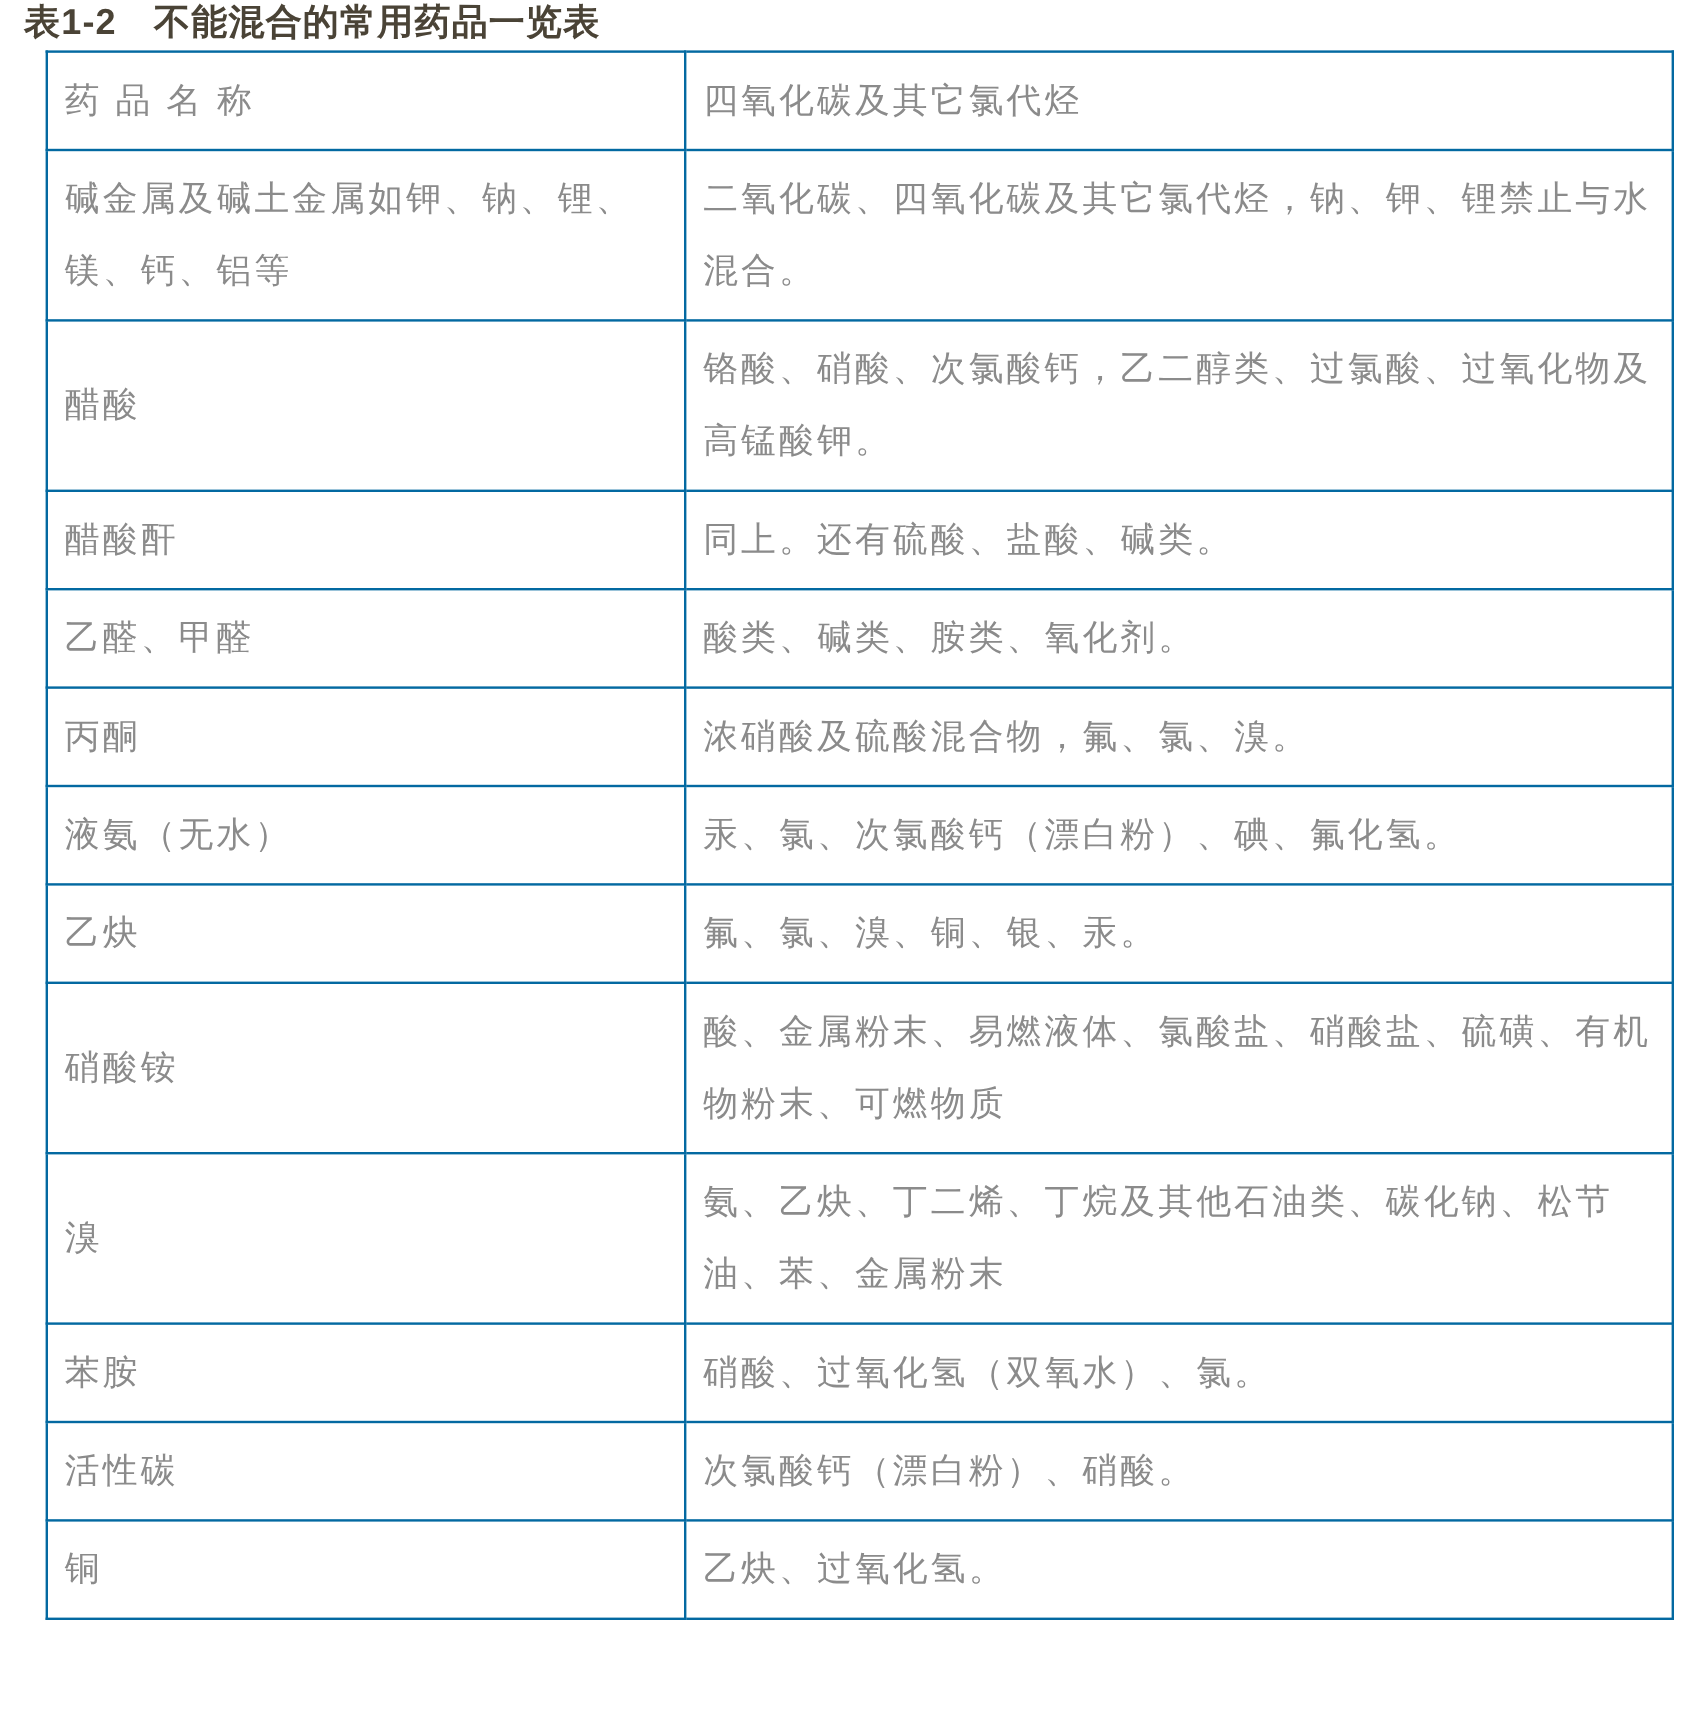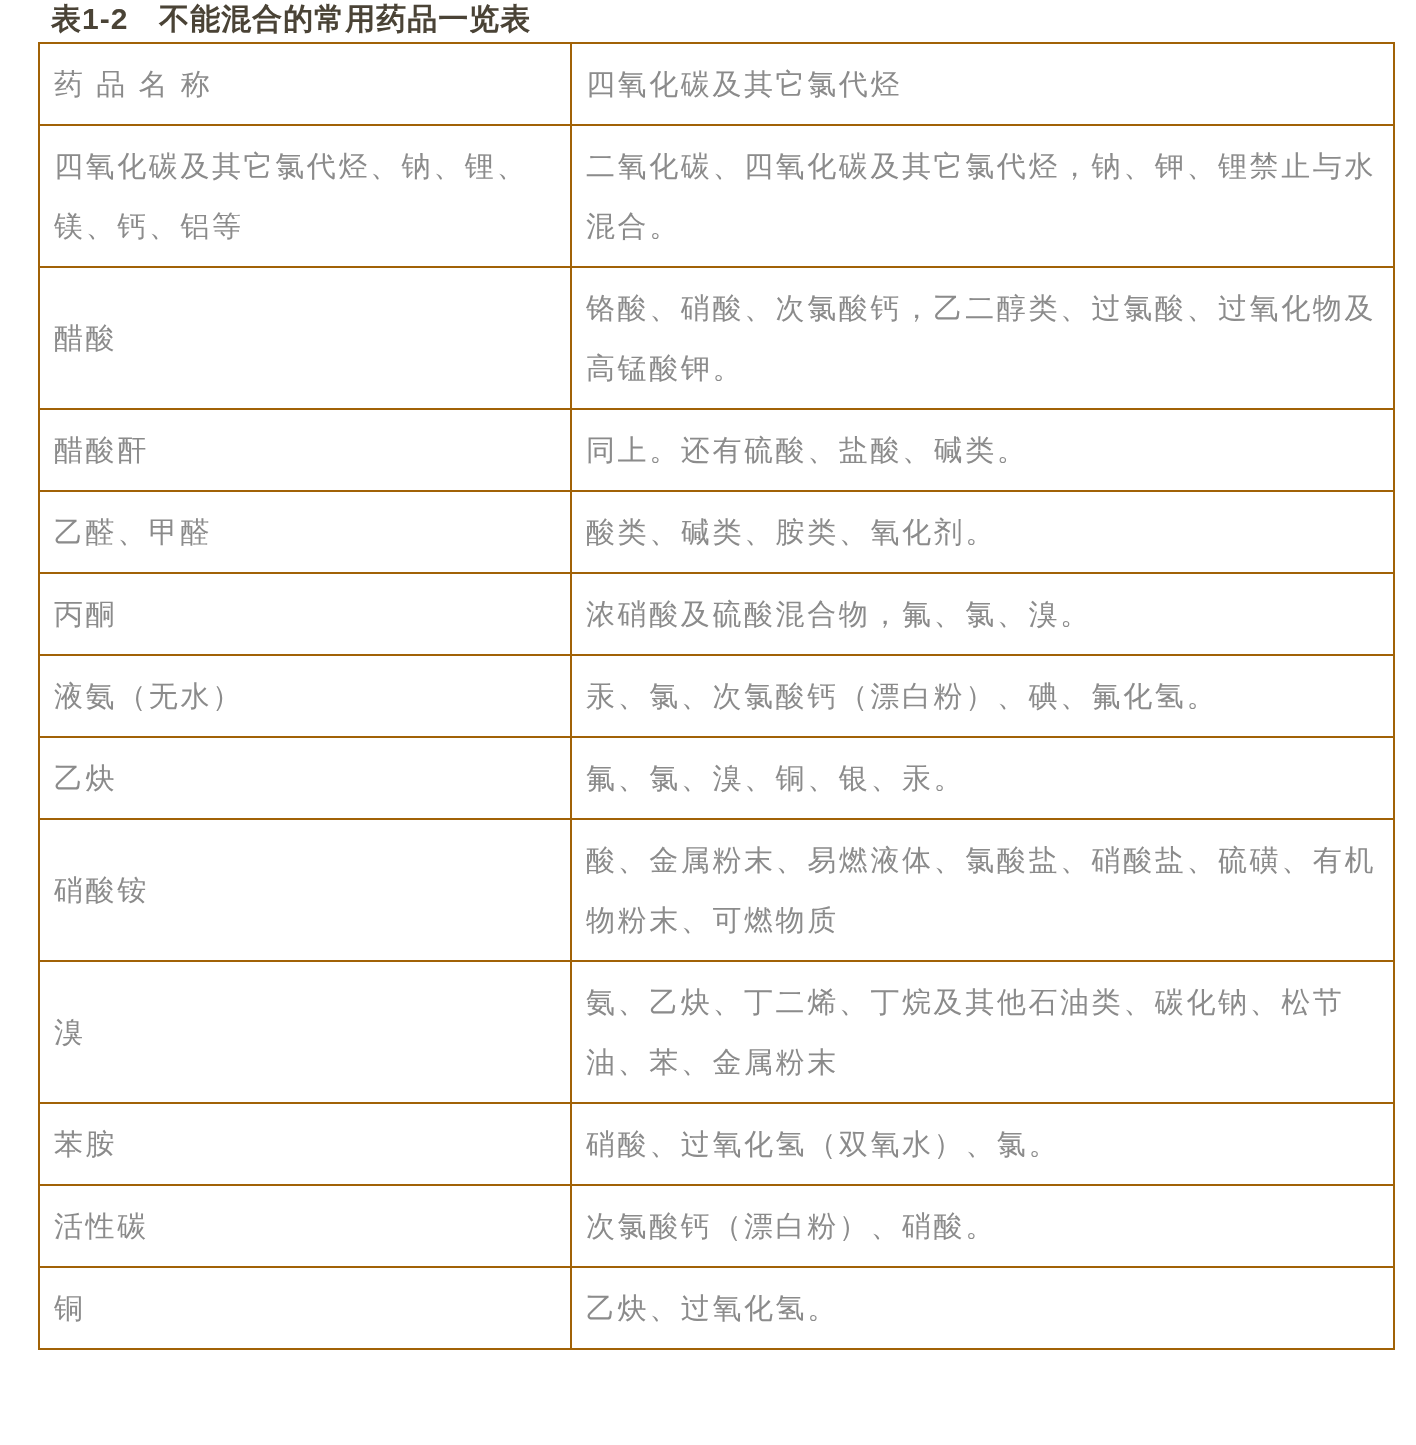--- a/index.html
+++ b/index.html
@@ -13,38 +13,38 @@
     -webkit-font-smoothing: antialiased;
   }
   .page {
     width: 1416px;
     min-height: 1445px;
     background: #ffffff;
     box-sizing: border-box;
     padding-top: 2px;
   }
   .doc-title {
-    margin: 0 0 6px 51px;
+    margin: 0 0 6px 20px;
     font-size: 30px;
     line-height: 34px;
     font-weight: bold;
     color: #4a4336;
     letter-spacing: 1px;
   }
   table.chem-table {
     margin-left: 38px;
     width: 1355px;
     border-collapse: collapse;
     table-layout: fixed;
   }
   table.chem-table col.c1 { width: 532px; }
   table.chem-table col.c2 { width: 823px; }
   table.chem-table th,
   table.chem-table td {
-    border: 2px solid #a16207;
+    border: 2px solid #0369a1;
     padding: 10px 14px;
     font-size: 29px;
     letter-spacing: 2.6px;
     line-height: 60px;
     color: #8b8b8b;
     font-weight: normal;
     text-align: left;
     vertical-align: middle;
     word-break: normal;
     overflow-wrap: break-word;
@@ -63,21 +63,21 @@
       <col class="c2">
     </colgroup>
     <thead>
       <tr>
         <th>药 品 名 称</th>
         <th>四氧化碳及其它氯代烃</th>
       </tr>
     </thead>
     <tbody>
         <tr>
-          <td>四氧化碳及其它氯代烃、钠、锂、镁、钙、铝等</td>
+          <td>碱金属及碱土金属如钾、钠、锂、镁、钙、铝等</td>
           <td>二氧化碳、四氧化碳及其它氯代烃，钠、钾、锂禁止与水混合。</td>
         </tr>
         <tr>
           <td>醋酸</td>
           <td>铬酸、硝酸、次氯酸钙，乙二醇类、过氯酸、过氧化物及高锰酸钾。</td>
         </tr>
         <tr>
           <td>醋酸酐</td>
           <td>同上。还有硫酸、盐酸、碱类。</td>
         </tr>

